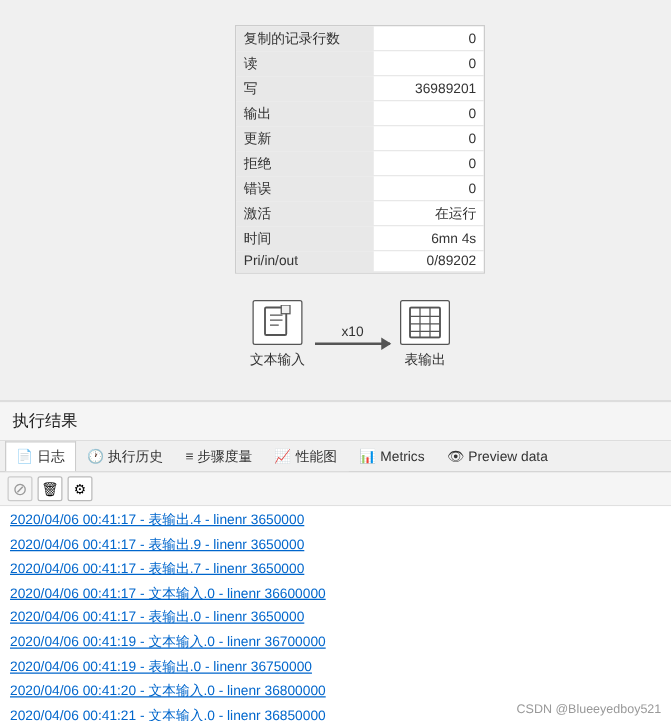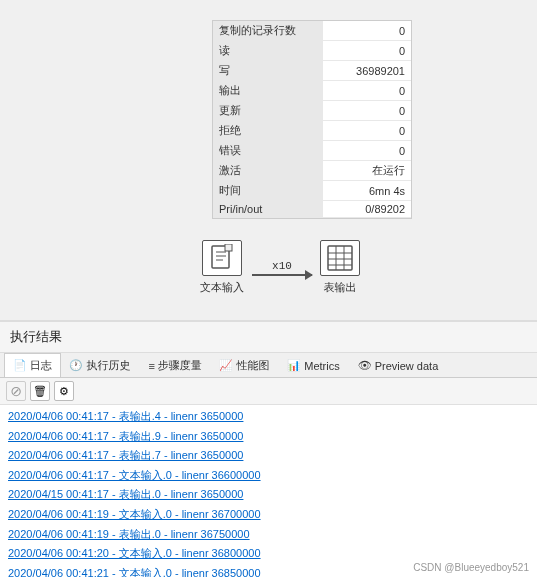--- a/index.html
+++ b/index.html
@@ -17,21 +17,21 @@
       background: #f0f0f0;
       padding: 10px 20px 10px 20px;
       position: relative;
       height: 320px;
     }
 
     
     .info-card {
       position: absolute;
       top: 20px;
-      left: 212px;
+      left: 188px;
       background: white;
       border: 1px solid #ccc;
       min-width: 200px;
       font-size: 11px;
     }
 
     .info-card table {
       width: 100%;
       border-collapse: collapse;
     }
@@ -94,21 +94,20 @@
       font-size: 11px;
       color: #333;
       text-align: right;
     }
 
     .arrow-area {
       display: flex;
       flex-direction: column;
       align-items: center;
       gap: 2px;
-      font-family: Liberation Mono, monospace;
     }
 
     .x10-label {
       font-size: 11px;
       color: #333;
     }
 
     .arrow-line {
       width: 60px;
       height: 2px;
@@ -364,21 +363,21 @@
     <button class="toolbar-btn stop-btn" title="Stop">⊘</button>
     <button class="toolbar-btn" title="Delete">🗑</button>
     <button class="toolbar-btn" title="Settings">⚙</button>
   </div>
 
   <div class="log-list" id="log-list">
   <div class="log-item">2020/04/06 00:41:17 - 表输出.4 - linenr 3650000</div>
       <div class="log-item">2020/04/06 00:41:17 - 表输出.9 - linenr 3650000</div>
       <div class="log-item">2020/04/06 00:41:17 - 表输出.7 - linenr 3650000</div>
       <div class="log-item">2020/04/06 00:41:17 - 文本输入.0 - linenr 36600000</div>
-      <div class="log-item">2020/04/15 00:41:17 - 表输出.0 - linenr 3650000</div>
+      <div class="log-item">2020/04/06 00:41:17 - 表输出.0 - linenr 3650000</div>
       <div class="log-item">2020/04/06 00:41:19 - 文本输入.0 - linenr 36700000</div>
       <div class="log-item">2020/04/06 00:41:19 - 表输出.0 - linenr 36750000</div>
       <div class="log-item">2020/04/06 00:41:20 - 文本输入.0 - linenr 36800000</div>
       <div class="log-item">2020/04/06 00:41:21 - 文本输入.0 - linenr 36850000</div>
     </div>
 
 </div>
 
 <div class="footer-watermark">CSDN  @Blueeyedboy521</div>
 

